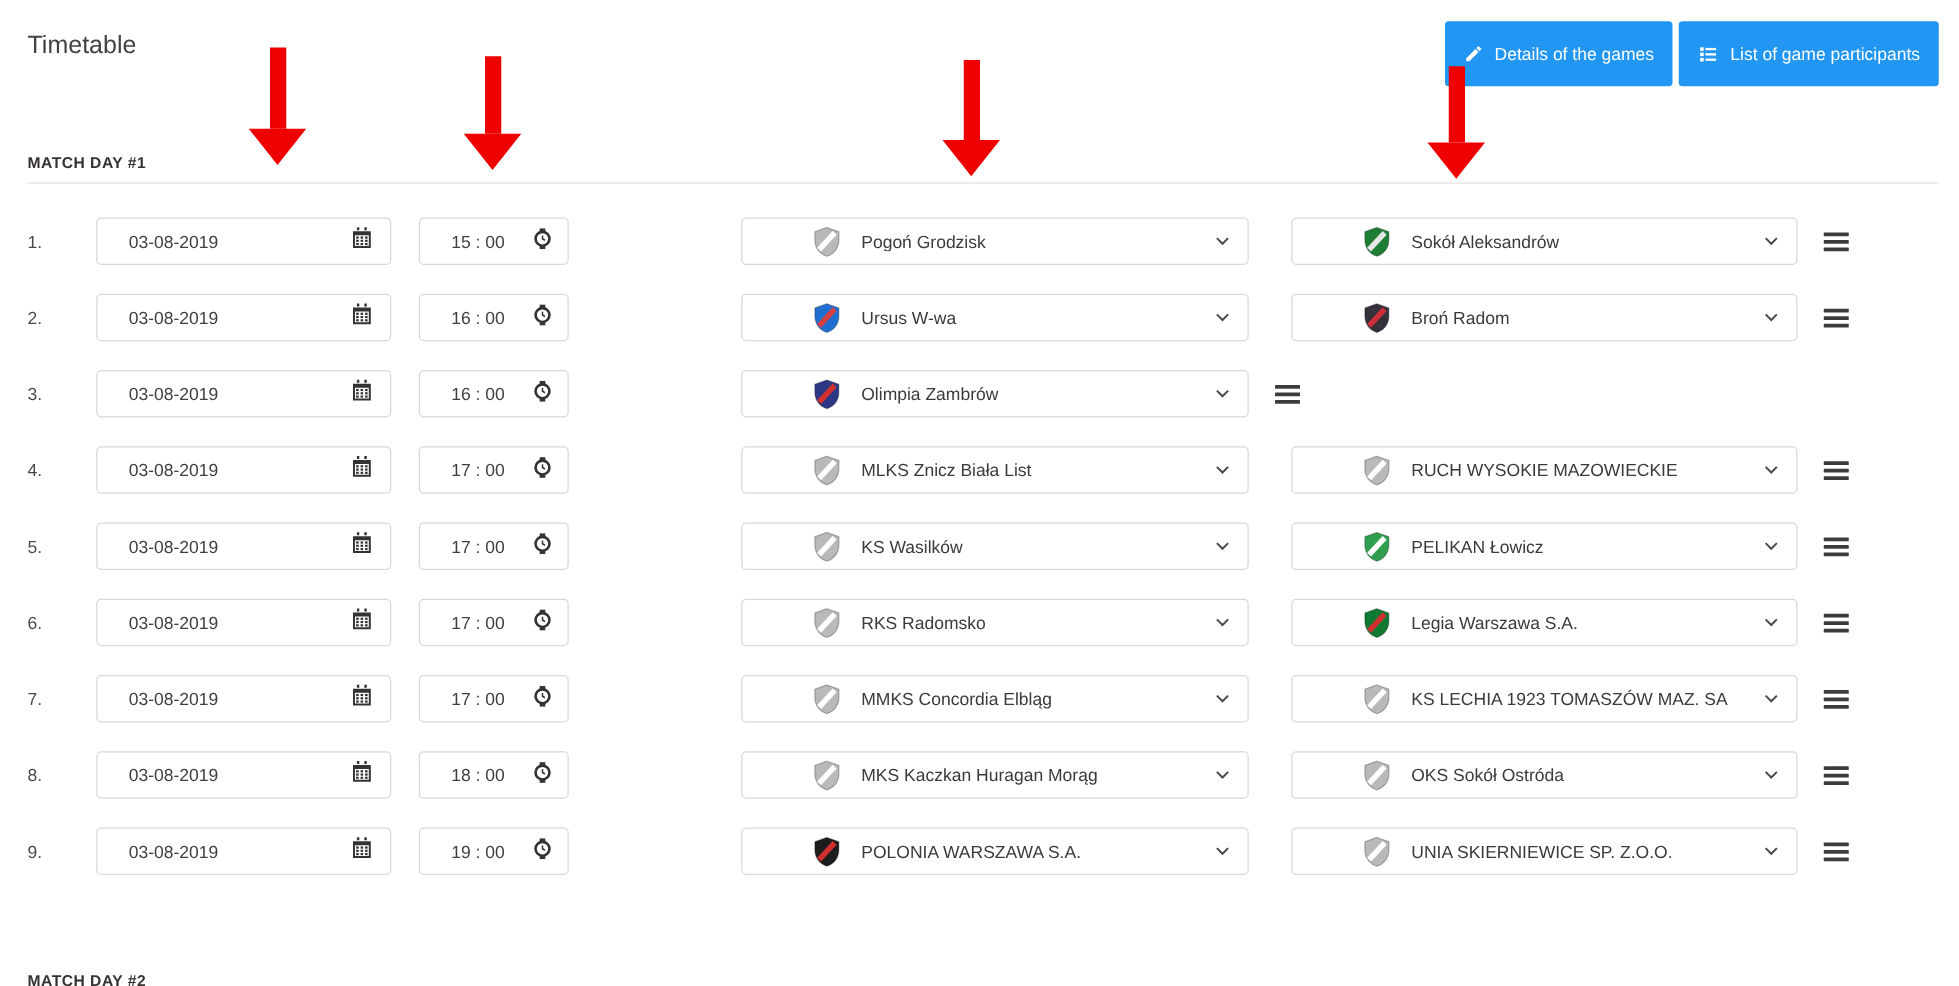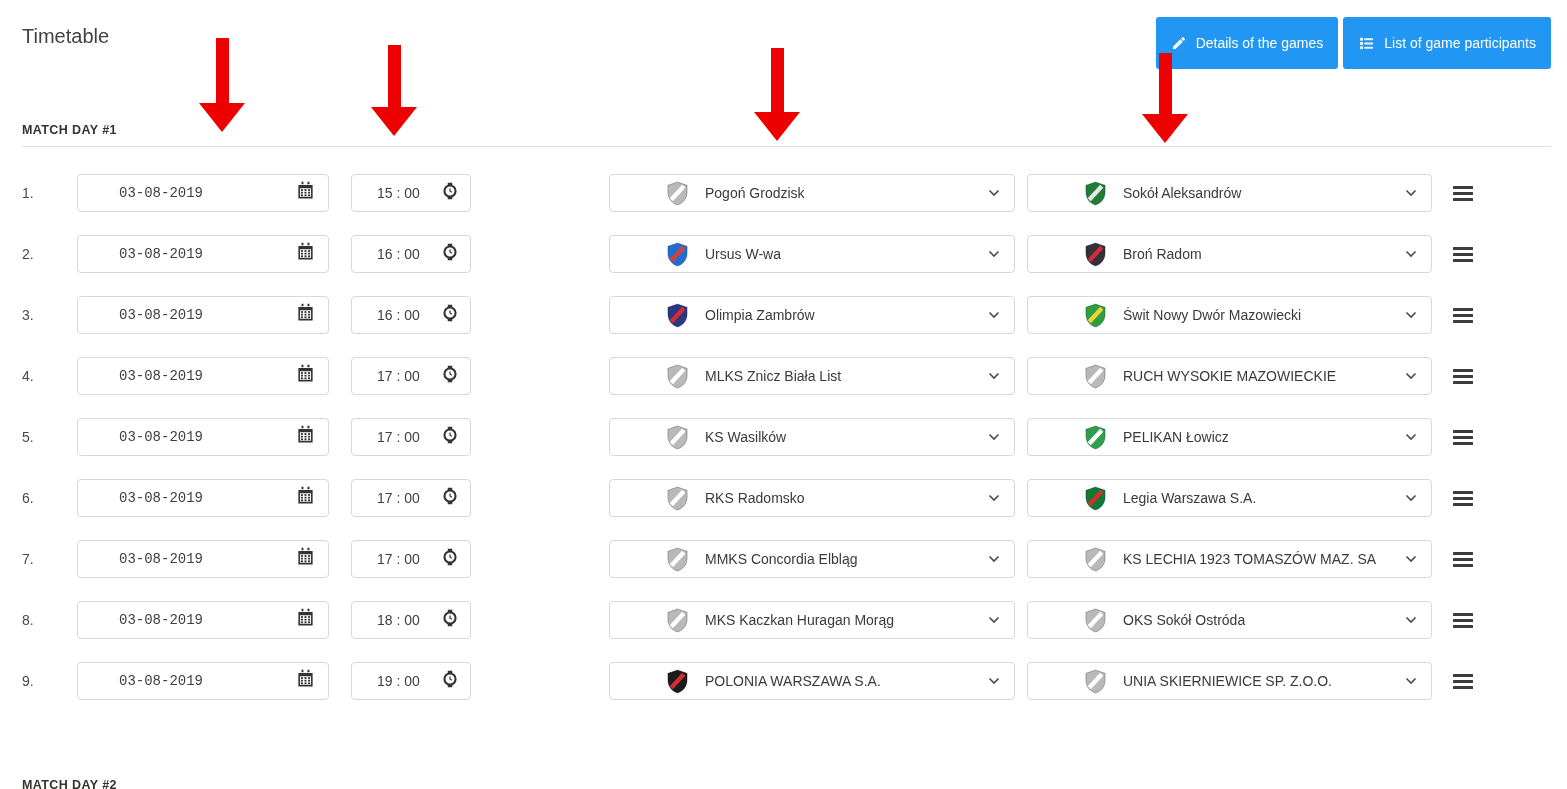--- a/index.html
+++ b/index.html
@@ -32,29 +32,29 @@
   .section-head.second{padding-top:55px;}
   .section-rule{border:none;border-top:1px solid #e2e2e2;margin:9px 16px 0 22px;}
   
   #rows{margin-top:27px;}
   .match-row{display:flex;align-items:center;height:38px;margin-bottom:23px;}
   .row-num{margin-left:22px;width:34px;font-size:14px;color:#4a4a4a;}
   .field{
     height:36px;border:1px solid #d8d8d8;border-radius:4px;background:#fff;
     display:flex;align-items:center;box-sizing:content-box;cursor:pointer;
   }
-  .date-field{margin-left:21px;width:234px;padding-left:16px;font-family:Liberation Mono, monospace;}
+  .date-field{margin-left:21px;width:234px;padding-left:0;}
   .date-field .val{margin-left:25px;font-size:14px;color:#3f3f3f;flex:1;}
   .date-field .icon{margin-right:13px;}
   .time-field{margin-left:22px;width:118px;}
   .time-field .val{margin-left:25px;font-size:14px;color:#3f3f3f;flex:1;}
   .time-field .icon{margin-right:11px;}
   .team-select{display:flex;align-items:center;padding-left:40px;}
   .team-home{margin-left:138px;width:364px;}
-  .team-away{margin-left:12px;width:363px;}
+  .team-away{margin-left:34px;width:363px;}
   .crest{margin-left:16px;width:23px;height:25px;flex:0 0 auto;}
   .crest svg{display:block;width:23px;height:25px;}
   .crest .shield{fill:var(--c1);stroke:rgba(0,0,0,.28);stroke-width:1;}
   .crest .stripe{stroke:var(--c2);stroke-width:4.5;fill:none;}
   .team-name{margin-left:16px;font-size:14px;color:#3a3a3a;flex:1;white-space:nowrap;overflow:hidden;}
   .chevron{margin-right:14px;flex:0 0 auto;display:flex;}
   .drag-handle{margin-left:21px;width:20px;display:flex;flex-direction:column;gap:3px;cursor:grab;}
   .drag-handle i{display:block;height:3px;background:#3c3c3c;border-radius:.5px;}
 </style>
 </head>
@@ -277,34 +277,20 @@
             <path class="stripe" d="M5.5 19.5 18.5 5.5"></path>
           </svg>
       </span>
       <span class="team-name">Olimpia Zambrów</span>
       <span class="chevron">
         <svg width="12" height="8" viewBox="0 0 12 8">
             <path d="M1.5 1.5 6 6 10.5 1.5" fill="none" stroke="#4a4a4a" stroke-width="1.6"></path>
           </svg>
       </span>
     </div>
-    <div class="field team-select team-away">
-      <span class="crest" style="--c1: #2f9e3f; --c2: #f2d23a;">
-        <svg viewBox="0 0 24 26">
-            <path class="shield" d="M12 1 22 4.5 V11.5 C22 18.6 17.4 23.4 12 25 C6.6 23.4 2 18.6 2 11.5 V4.5 Z"></path>
-            <path class="stripe" d="M5.5 19.5 18.5 5.5"></path>
-          </svg>
-      </span>
-      <span class="team-name">Świt Nowy Dwór Mazowiecki</span>
-      <span class="chevron">
-        <svg width="12" height="8" viewBox="0 0 12 8">
-            <path d="M1.5 1.5 6 6 10.5 1.5" fill="none" stroke="#4a4a4a" stroke-width="1.6"></path>
-          </svg>
-      </span>
-    </div>
     <div class="drag-handle">
         <i></i>
         <i></i>
         <i></i>
       </div>
   </div>
 
   <div class="match-row">
     <div class="row-num">4.</div>
     <div class="field date-field">

